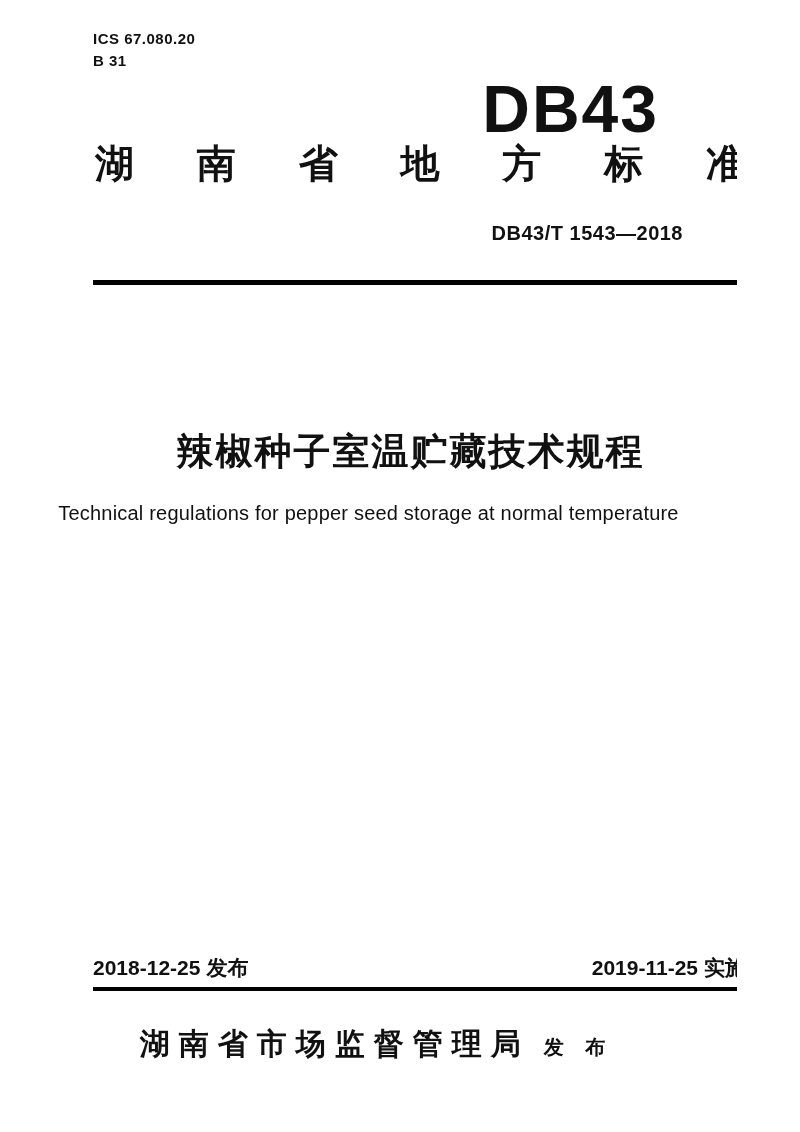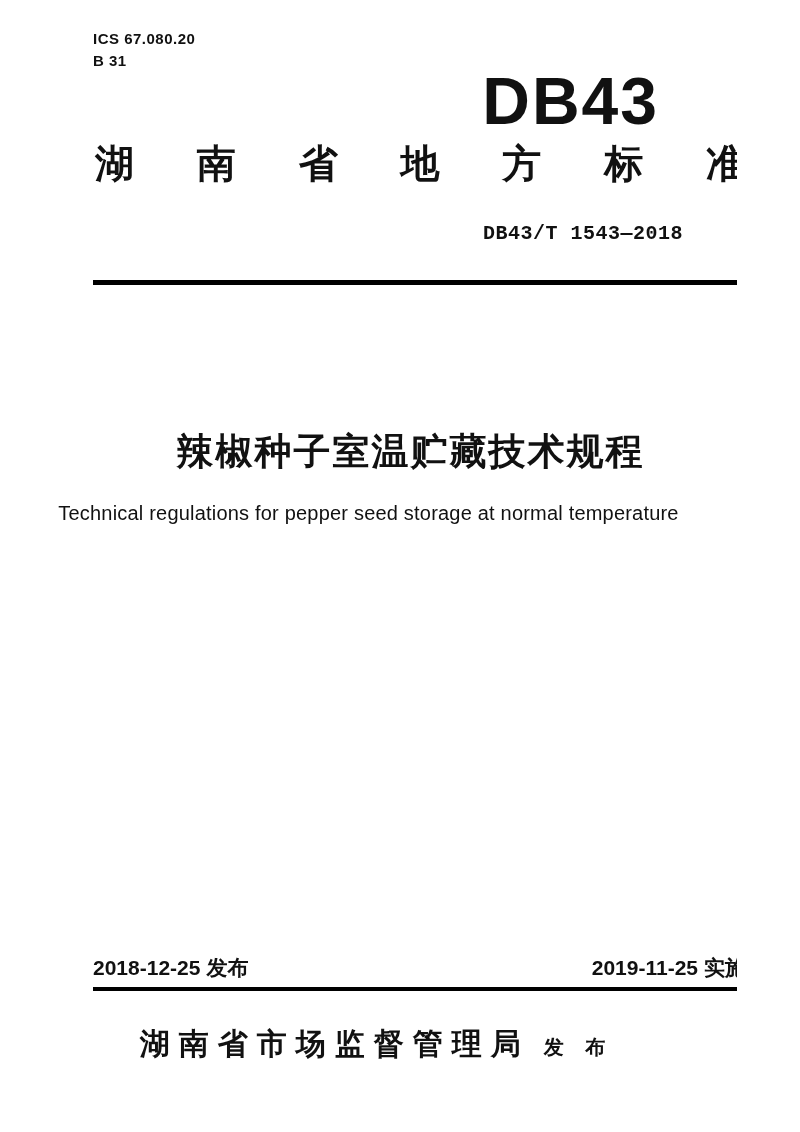--- a/index.html
+++ b/index.html
@@ -21,21 +21,21 @@
     left: 93px;
     top: 28px;
     font-size: 15px;
     font-weight: 700;
     line-height: 22px;
     letter-spacing: 0.5px;
   }
   .db-logo {
     position: absolute;
     right: 78px;
-    top: 68px;
+    top: 76px;
     font-size: 66px;
     font-weight: 700;
     letter-spacing: 2px;
     line-height: 1;
   }
   .standard-type {
     position: absolute;
     left: 95px;
     top: 144px;
     width: 650px;
@@ -45,21 +45,20 @@
     font-weight: 600;
     line-height: 1;
   }
   .doc-number {
     position: absolute;
     right: 54px;
     top: 222px;
     font-size: 20px;
     font-weight: 700;
     letter-spacing: 0.5px;
-    font-family: Liberation Mono, monospace;
   }
   .rule-top {
     position: absolute;
     left: 93px;
     top: 280px;
     width: 653px;
     height: 5px;
     background: #000000;
   }
   .title-zh {

